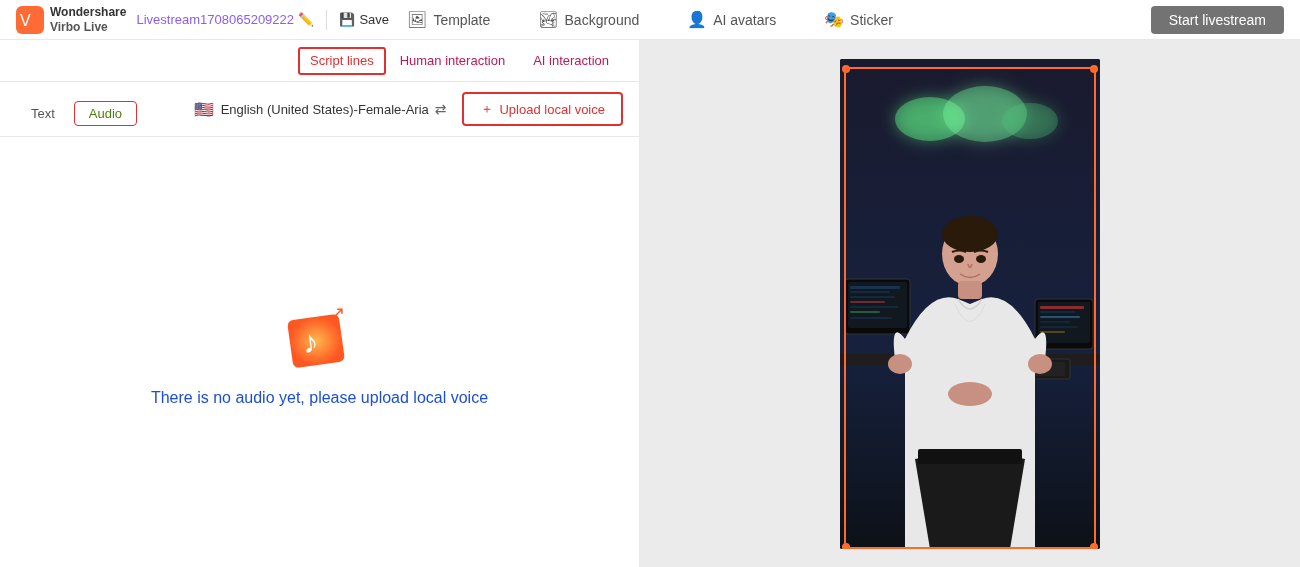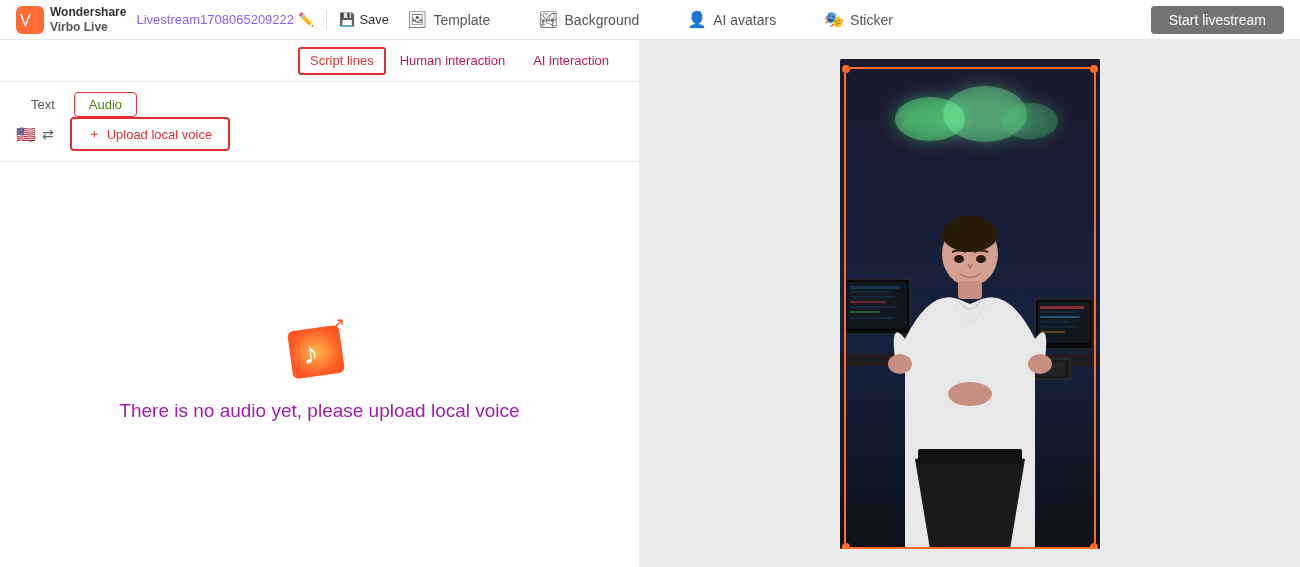--- a/index.html
+++ b/index.html
@@ -131,25 +131,24 @@
       color: #e03030;
       border: 2px solid #e03030;
       border-radius: 3px;
       height: 28px;
       margin-bottom: 0;
       padding: 0 10px;
     }
 
     .sub-bar {
       display: flex;
-      align-items: flex-start;
+      align-items: flex-end;
       justify-content: space-between;
       padding: 10px 16px;
       border-bottom: 1px solid #e8e8e8;
-      flex-direction: column;
     }
     .sub-tabs {
       display: flex;
       gap: 4px;
     }
     .sub-tab {
       font-size: 13px;
       padding: 4px 14px;
       border-radius: 4px;
       cursor: pointer;
@@ -189,22 +188,22 @@
     .empty-state {
       flex: 1;
       display: flex;
       flex-direction: column;
       align-items: center;
       justify-content: center;
       gap: 12px;
     }
 
     .empty-text {
-      font-size: 19px;
-      color: #a21caf;
+      font-size: 16px;
+      color: #1d4ed8;
       text-align: center;
     }
 
     
     .right-panel {
       flex: 1;
       background: #ebebeb;
       display: flex;
       align-items: center;
       justify-content: center;
@@ -320,20 +319,21 @@
           <span>Text</span>
         </div>
         <div class="sub-tab active">
           <span>Audio</span>
         </div>
       </div>
 
       <div style="display:flex; align-items:center; gap:16px;">
         <div class="voice-selector">
           <span class="flag">🇺🇸</span>
+          <span>English (United States)-Female-Aria</span>
           <span class="swap-icon">⇄</span>
         </div>
 
         <button class="upload-btn">
           <span>＋</span>
           <span>Upload local voice</span>
         </button>
       </div>
     </div>
 

